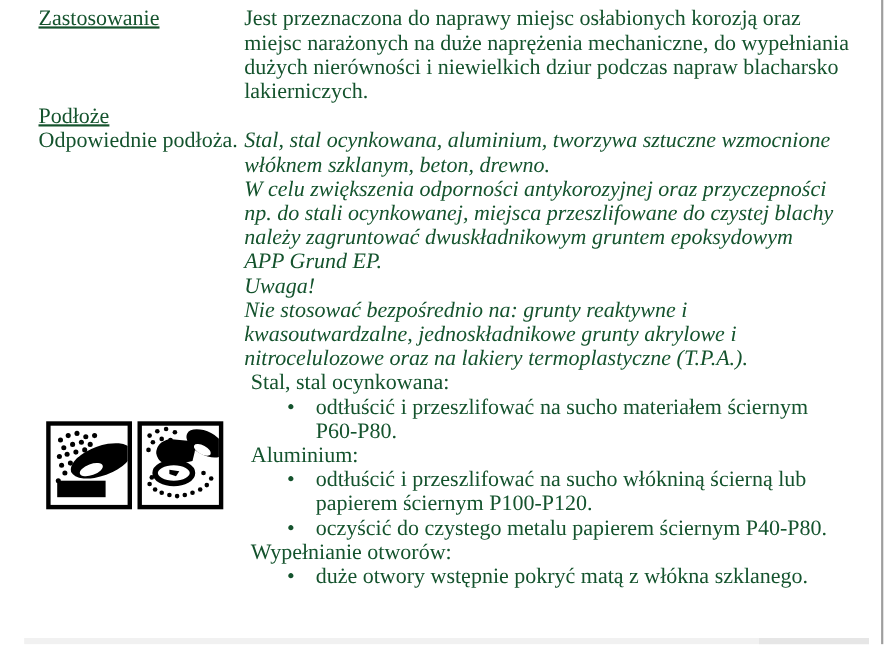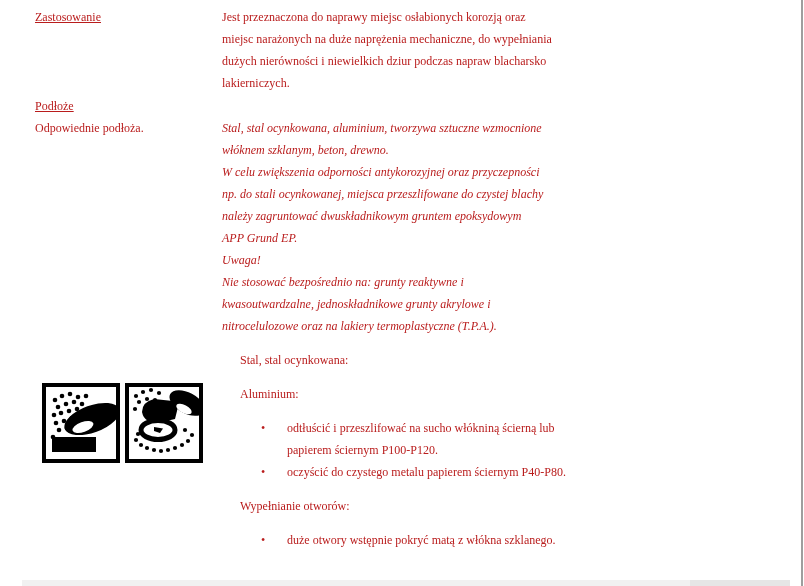--- a/index.html
+++ b/index.html
@@ -4,33 +4,33 @@
 <style>
   html, body {
     margin: 0; padding: 0;
     background: #ffffff;
   }
   .page {
     position: relative;
     width: 804px; height: 586px;
     background: #ffffff;
     font-family: "Liberation Serif", serif;
-    font-size: 12px;
+    font-size: 20px;
     line-height: 22px;
-    color: #b91c1c;
+    color: #14532d;
     overflow: hidden;
   }
   .abs { position: absolute; }
   .pre { white-space: pre-line; }
   .label { white-space: pre-line; }
   .underline { text-decoration: underline; }
   .rcol { width: 575px; }
 
   
-  .group-heading { margin: 12px; }
+  .group-heading { margin: 0; }
   .bullets { margin: 0; padding: 0 0 0 59px; list-style: none; }
   .bullets li { position: relative; white-space: pre-line; }
   .bullets li::before {
     content: "\2022";
     position: absolute;
     left: -26px; top: 0;
   }
 
   
   .picto-row { display: flex; gap: 5px; }
@@ -151,20 +151,24 @@
         <g transform="rotate(28 55 22)">
             <ellipse cx="55" cy="22" rx="8.5" ry="4" fill="#fff"></ellipse>
           </g>
       </svg>
     </div>
   </div>
 
   <div class="abs" style="left:228px; top:337px; width:560px;">
 
     <div class="group-heading">Stal, stal ocynkowana:</div>
+    <ul class="bullets">
+      <li>odtłuścić i przeszlifować na sucho materiałem ściernym
+P60-P80.</li>
+    </ul>
 
     <div class="group-heading">Aluminium:</div>
     <ul class="bullets">
       <li>odtłuścić i przeszlifować na sucho włókniną ścierną lub
 papierem ściernym P100-P120.</li>
     </ul>
 
     <ul class="bullets">
       <li>oczyścić do czystego metalu papierem ściernym P40-P80.</li>
     </ul>

